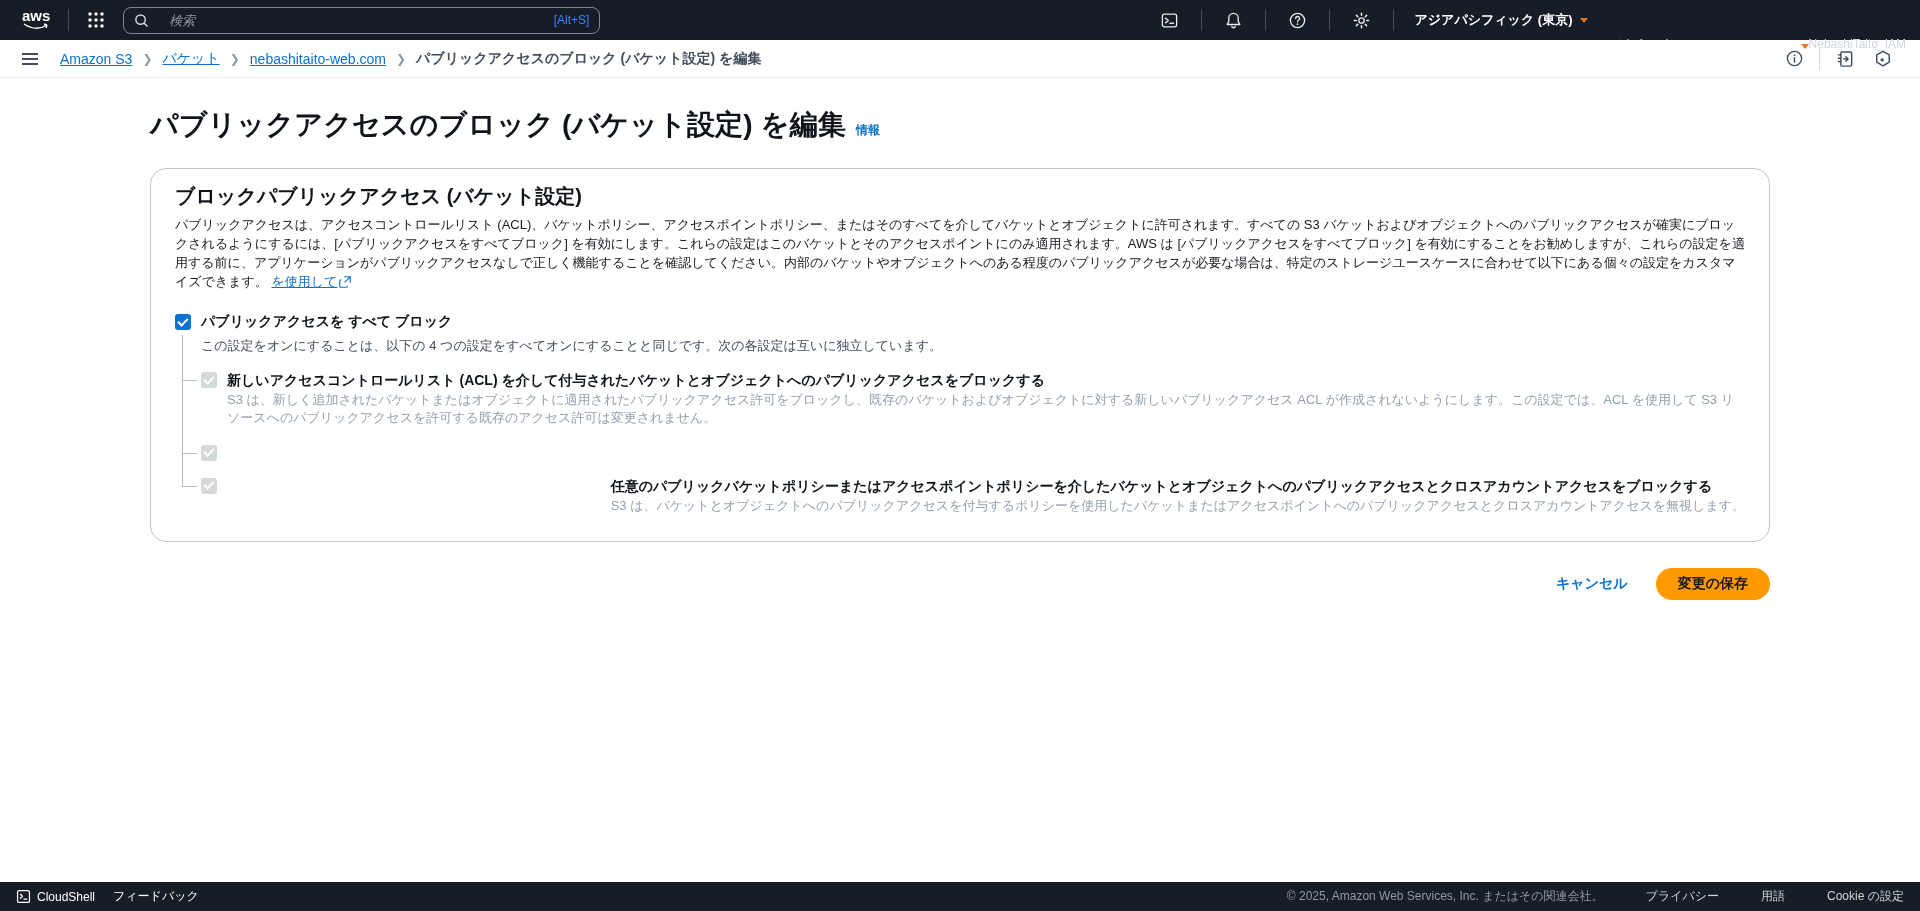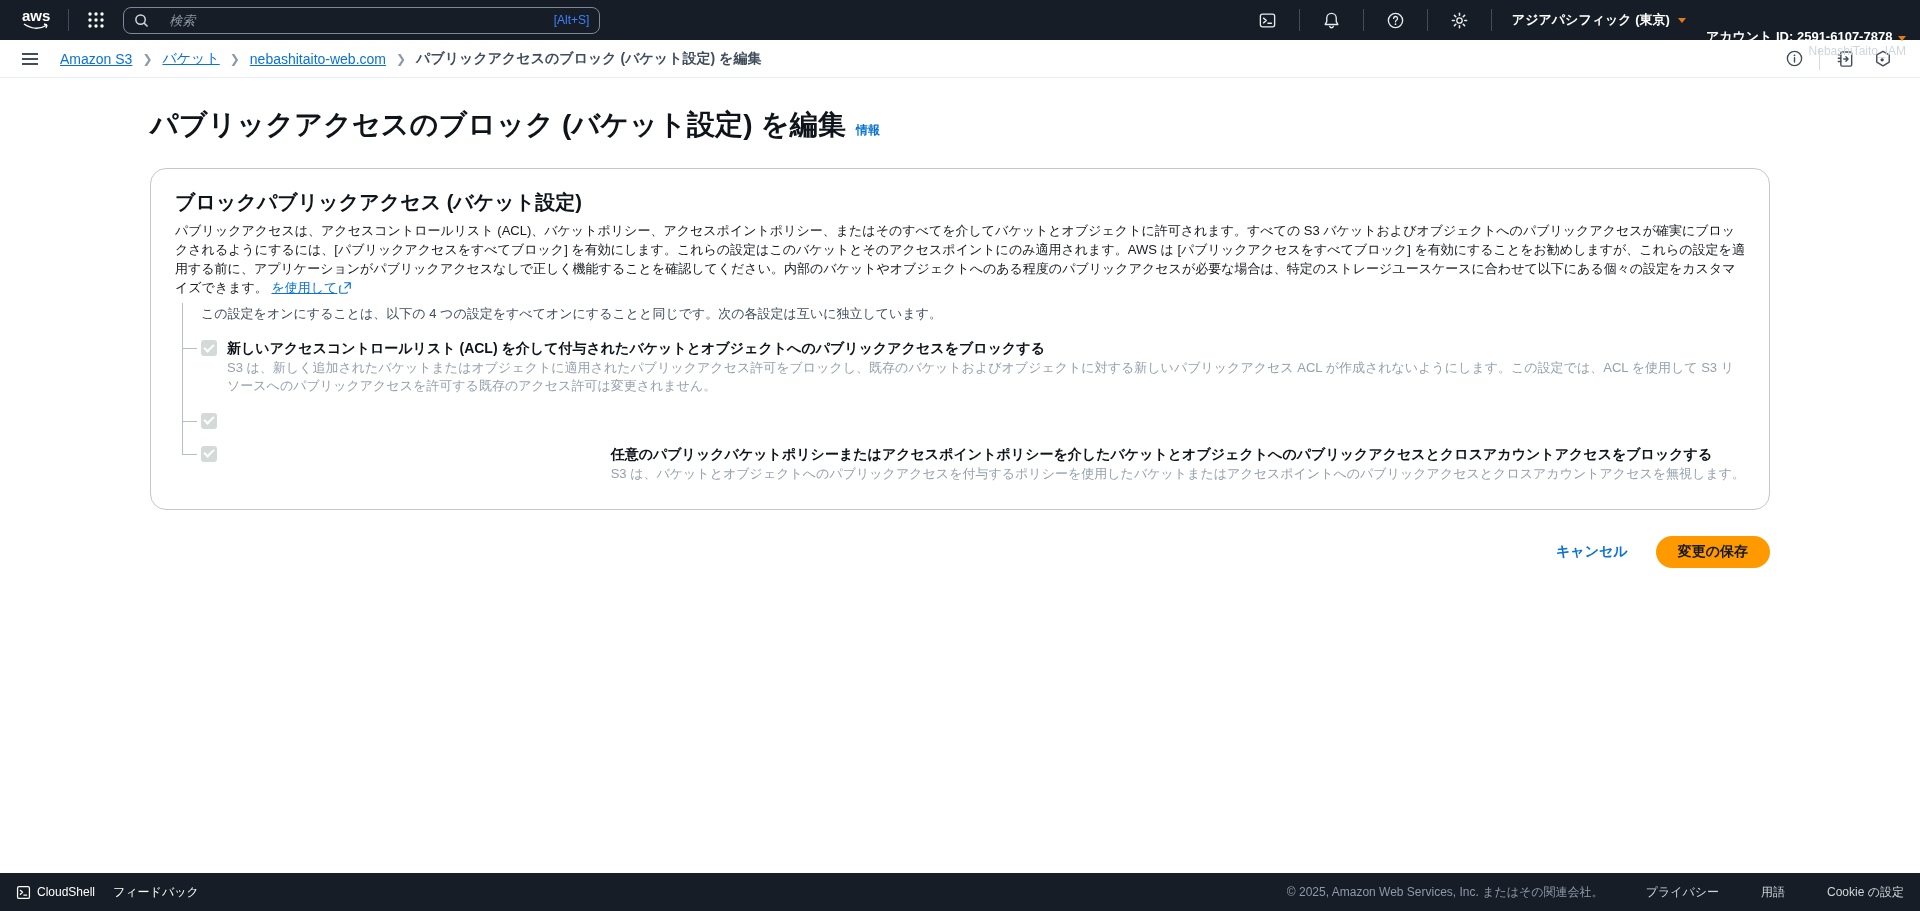--- a/index.html
+++ b/index.html
@@ -19,21 +19,21 @@
   .search-box input { flex:1; background:transparent; border:none; outline:none;
     color:#d1d5db; font-size:13px; font-style:italic; font-family:inherit; }
   .search-box input::placeholder { color:#8d99a8; font-style:italic; }
   .search-shortcut { color:#3b82f6; font-size:12px; }
   .tb-spacer { flex:1; }
   .tb-icon { color:#e9ebed; display:flex; align-items:center; padding:0 10px; cursor:pointer; }
   .tb-text { color:#fff; font-size:13px; font-weight:700; display:flex; align-items:center;
     gap:6px; padding:0 8px; cursor:pointer; white-space:nowrap; }
   .caret { display:inline-block; width:0; height:0; border-left:4px solid transparent;
     border-right:4px solid transparent; border-top:5px solid #e07b17; margin-left:2px; }
-  .account-block { display:flex; flex-direction:column; align-items:flex-end; line-height:15px; cursor:pointer;margin-top:48px; }
+  .account-block { display:flex; flex-direction:row; align-items:flex-end; line-height:15px; cursor:pointer;margin-top:48px; }
   .account-id { color:#fff; font-size:13px; font-weight:700; white-space:nowrap; }
   .account-user { color:#cfd6de; font-size:12px; white-space:nowrap; }
 
   
   .crumbbar { height:38px; background:#fff; display:flex; align-items:center;
     padding:0 18px 0 12px; border-bottom:1px solid #ebeef1; }
   .hamburger { display:flex; flex-direction:column; gap:3px; padding:6px 10px; cursor:pointer; }
   .hamburger span { display:block; width:16px; height:2px; background:#414d5c; }
   .crumbs { display:flex; align-items:center; gap:10px; margin-left:12px; font-size:14px; }
   .crumb-link { color:#0972d3; text-decoration:underline; cursor:pointer; }
@@ -43,21 +43,21 @@
   .cb-icon { color:#414d5c; display:flex; align-items:center; padding:0 9px; cursor:pointer; }
   .cb-divider { width:1px; height:22px; background:#d5dbdb; margin:0 6px; }
 
   
   .page { padding:28px 150px 0 150px; }
   .page-title-row { display:flex; align-items:baseline; gap:10px; margin-bottom:24px; }
   .page-title { font-size:28px; font-weight:700; color:#0f141a; letter-spacing:.2px; }
   .info-link { color:#0972d3; font-size:12px; font-weight:700; cursor:pointer; }
 
   .card { border:1px solid #c6c6cd; border-radius:16px; background:#fff;
-    padding:20px 24px 22px 24px; }
+    padding:14px 24px 22px 24px; }
   .card-title { font-size:20px; font-weight:700; margin-bottom:6px; }
   .card-desc { font-size:13px; line-height:1.45; color:#16191f; }
   .learn-more { color:#0972d3; text-decoration:underline; cursor:pointer; white-space:nowrap; }
   .ext-icon { display:inline-block; vertical-align:-2px; margin-left:2px; color:#0972d3; }
 
   .master-row { display:flex; align-items:flex-start; gap:10px; margin-top:20px; }
   .cb { width:16px; height:16px; border-radius:3px; position:relative; flex:none; margin-top:1px; }
   .cb.checked { background:#0972d3; }
   .cb.checked.disabled { background:#d4dada; }
   .cb::after { content:""; position:absolute; left:3px; top:3.5px; width:8px; height:4px;
@@ -75,21 +75,21 @@
   .option-desc { font-size:13px; color:#95a0ae; line-height:1.4; margin-top:1px; }
 
   .actions { display:flex; justify-content:flex-end; align-items:center; gap:28px;
     margin:26px 150px 0 0; padding-right:0; }
   .btn-cancel { background:none; border:none; color:#0972d3; font-size:14px; font-weight:700;
     cursor:pointer; font-family:inherit; }
   .btn-save { background:#ff9900; border:none; border-radius:20px; color:#16191f;
     font-size:14px; font-weight:700; padding:7px 22px; cursor:pointer; font-family:inherit; }
 
   
-  .footer { position:absolute; left:0; bottom:0; width:100%; height:38px; background:#161d26;
+  .footer { position:absolute; left:0; bottom:0; width:100%; height:29px; background:#161d26;
     display:flex; align-items:center; padding:0 16px; gap:20px; font-size:12px; }
   .foot-left { display:flex; align-items:center; gap:18px; }
   .foot-item { color:#fff; display:flex; align-items:center; gap:6px; cursor:pointer; }
   .foot-spacer { flex:1; }
   .foot-copy { color:#8d99a8; }
   .foot-link { color:#d1d5db; cursor:pointer; margin-left:22px; }
 </style>
 </head>
 <body>
 
@@ -231,20 +231,24 @@
 
   <div class="card">
     <h2 class="card-title">ブロックパブリックアクセス (バケット設定)</h2>
     <p class="card-desc"><span>パブリックアクセスは、アクセスコントロールリスト (ACL)、バケットポリシー、アクセスポイントポリシー、またはそのすべてを介してバケットとオブジェクトに許可されます。すべての S3 バケットおよびオブジェクトへのパブリックアクセスが確実にブロックされるようにするには、[パブリックアクセスをすべてブロック] を有効にします。これらの設定はこのバケットとそのアクセスポイントにのみ適用されます。AWS は [パブリックアクセスをすべてブロック] を有効にすることをお勧めしますが、これらの設定を適用する前に、アプリケーションがパブリックアクセスなしで正しく機能することを確認してください。内部のバケットやオブジェクトへのある程度のパブリックアクセスが必要な場合は、特定のストレージユースケースに合わせて以下にある個々の設定をカスタマイズできます。</span>
       <span class="learn-more">を使用して</span><span class="ext-icon"><svg width="12" height="12" viewBox="0 0 16 16">
             <path d="M3 5h-0.5A1.5 1.5 0 0 0 1 6.5v7A1.5 1.5 0 0 0 2.5 15h7a1.5 1.5 0 0 0 1.5-1.5V13" fill="none" stroke="currentColor" stroke-width="1.6"></path>
             <path d="M7 1h8v8M14.5 1.5L7.5 8.5" fill="none" stroke="currentColor" stroke-width="1.6"></path>
           </svg></span>
     </p>
 
+    <div class="master-row">
+      <span class="cb checked"></span>
+      <span class="master-label">パブリックアクセスを すべて ブロック</span>
+    </div>
 
     <div class="tree">
       <div class="master-desc">この設定をオンにすることは、以下の 4 つの設定をすべてオンにすることと同じです。次の各設定は互いに独立しています。</div>
 
       <div class="option">
         <span class="cb checked disabled"></span>
         <div class="option-text">
           <div class="option-title">新しいアクセスコントロールリスト (ACL) を介して付与されたバケットとオブジェクトへのパブリックアクセスをブロックする</div>
           <div class="option-desc">S3 は、新しく追加されたバケットまたはオブジェクトに適用されたパブリックアクセス許可をブロックし、既存のバケットおよびオブジェクトに対する新しいパブリックアクセス ACL が作成されないようにします。この設定では、ACL を使用して S3 リソースへのパブリックアクセスを許可する既存のアクセス許可は変更されません。</div>
         </div>

